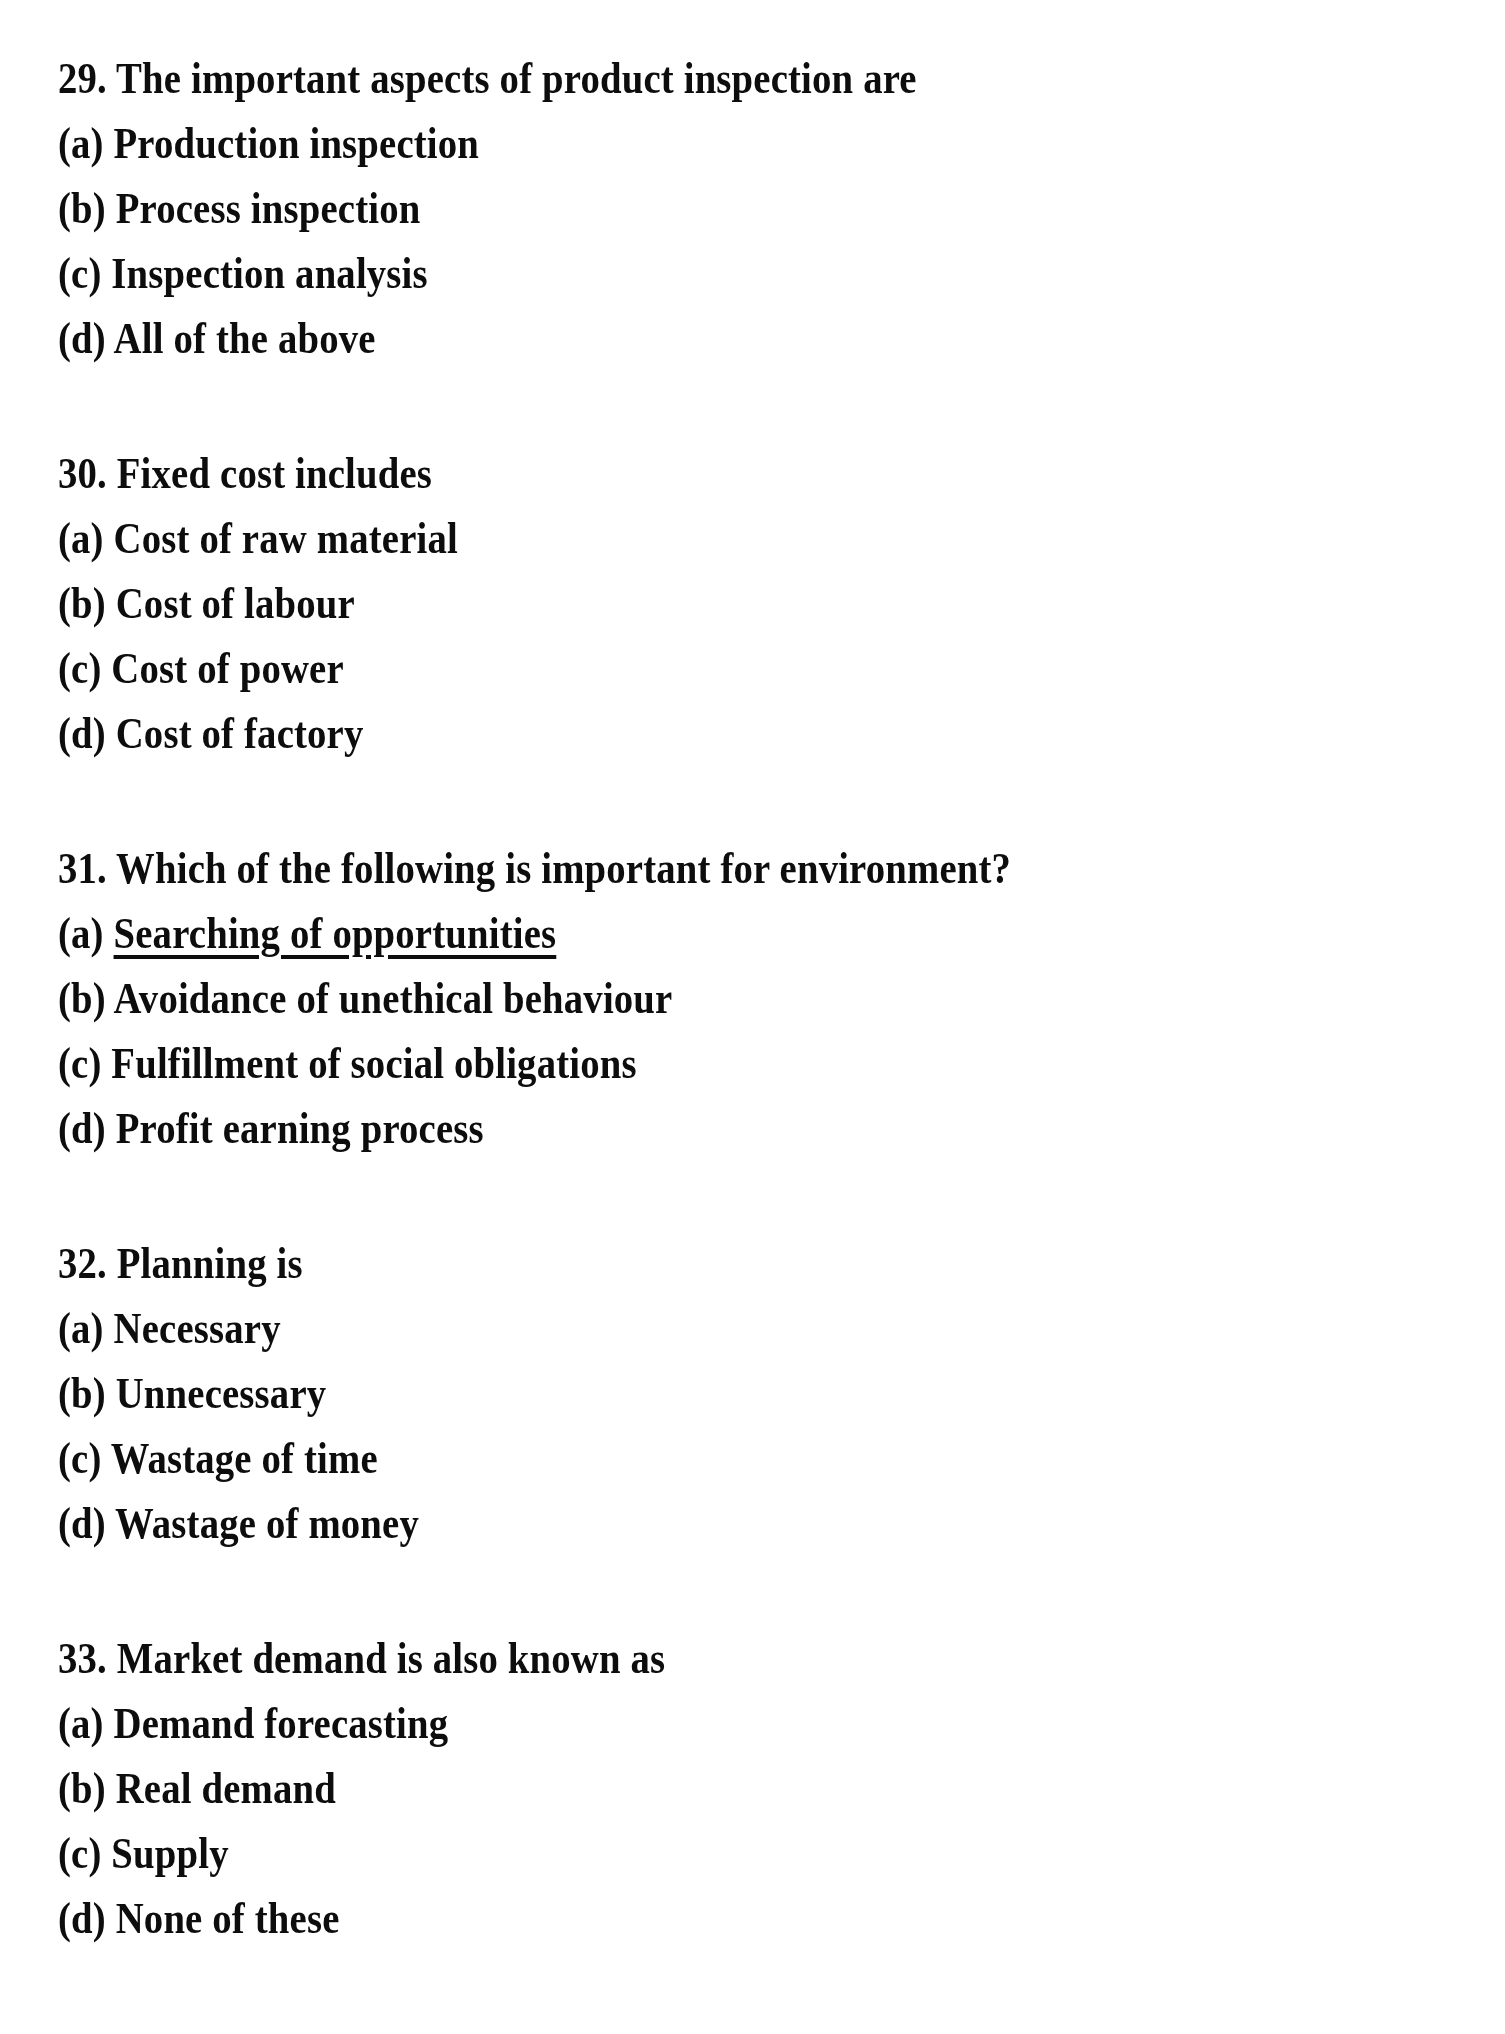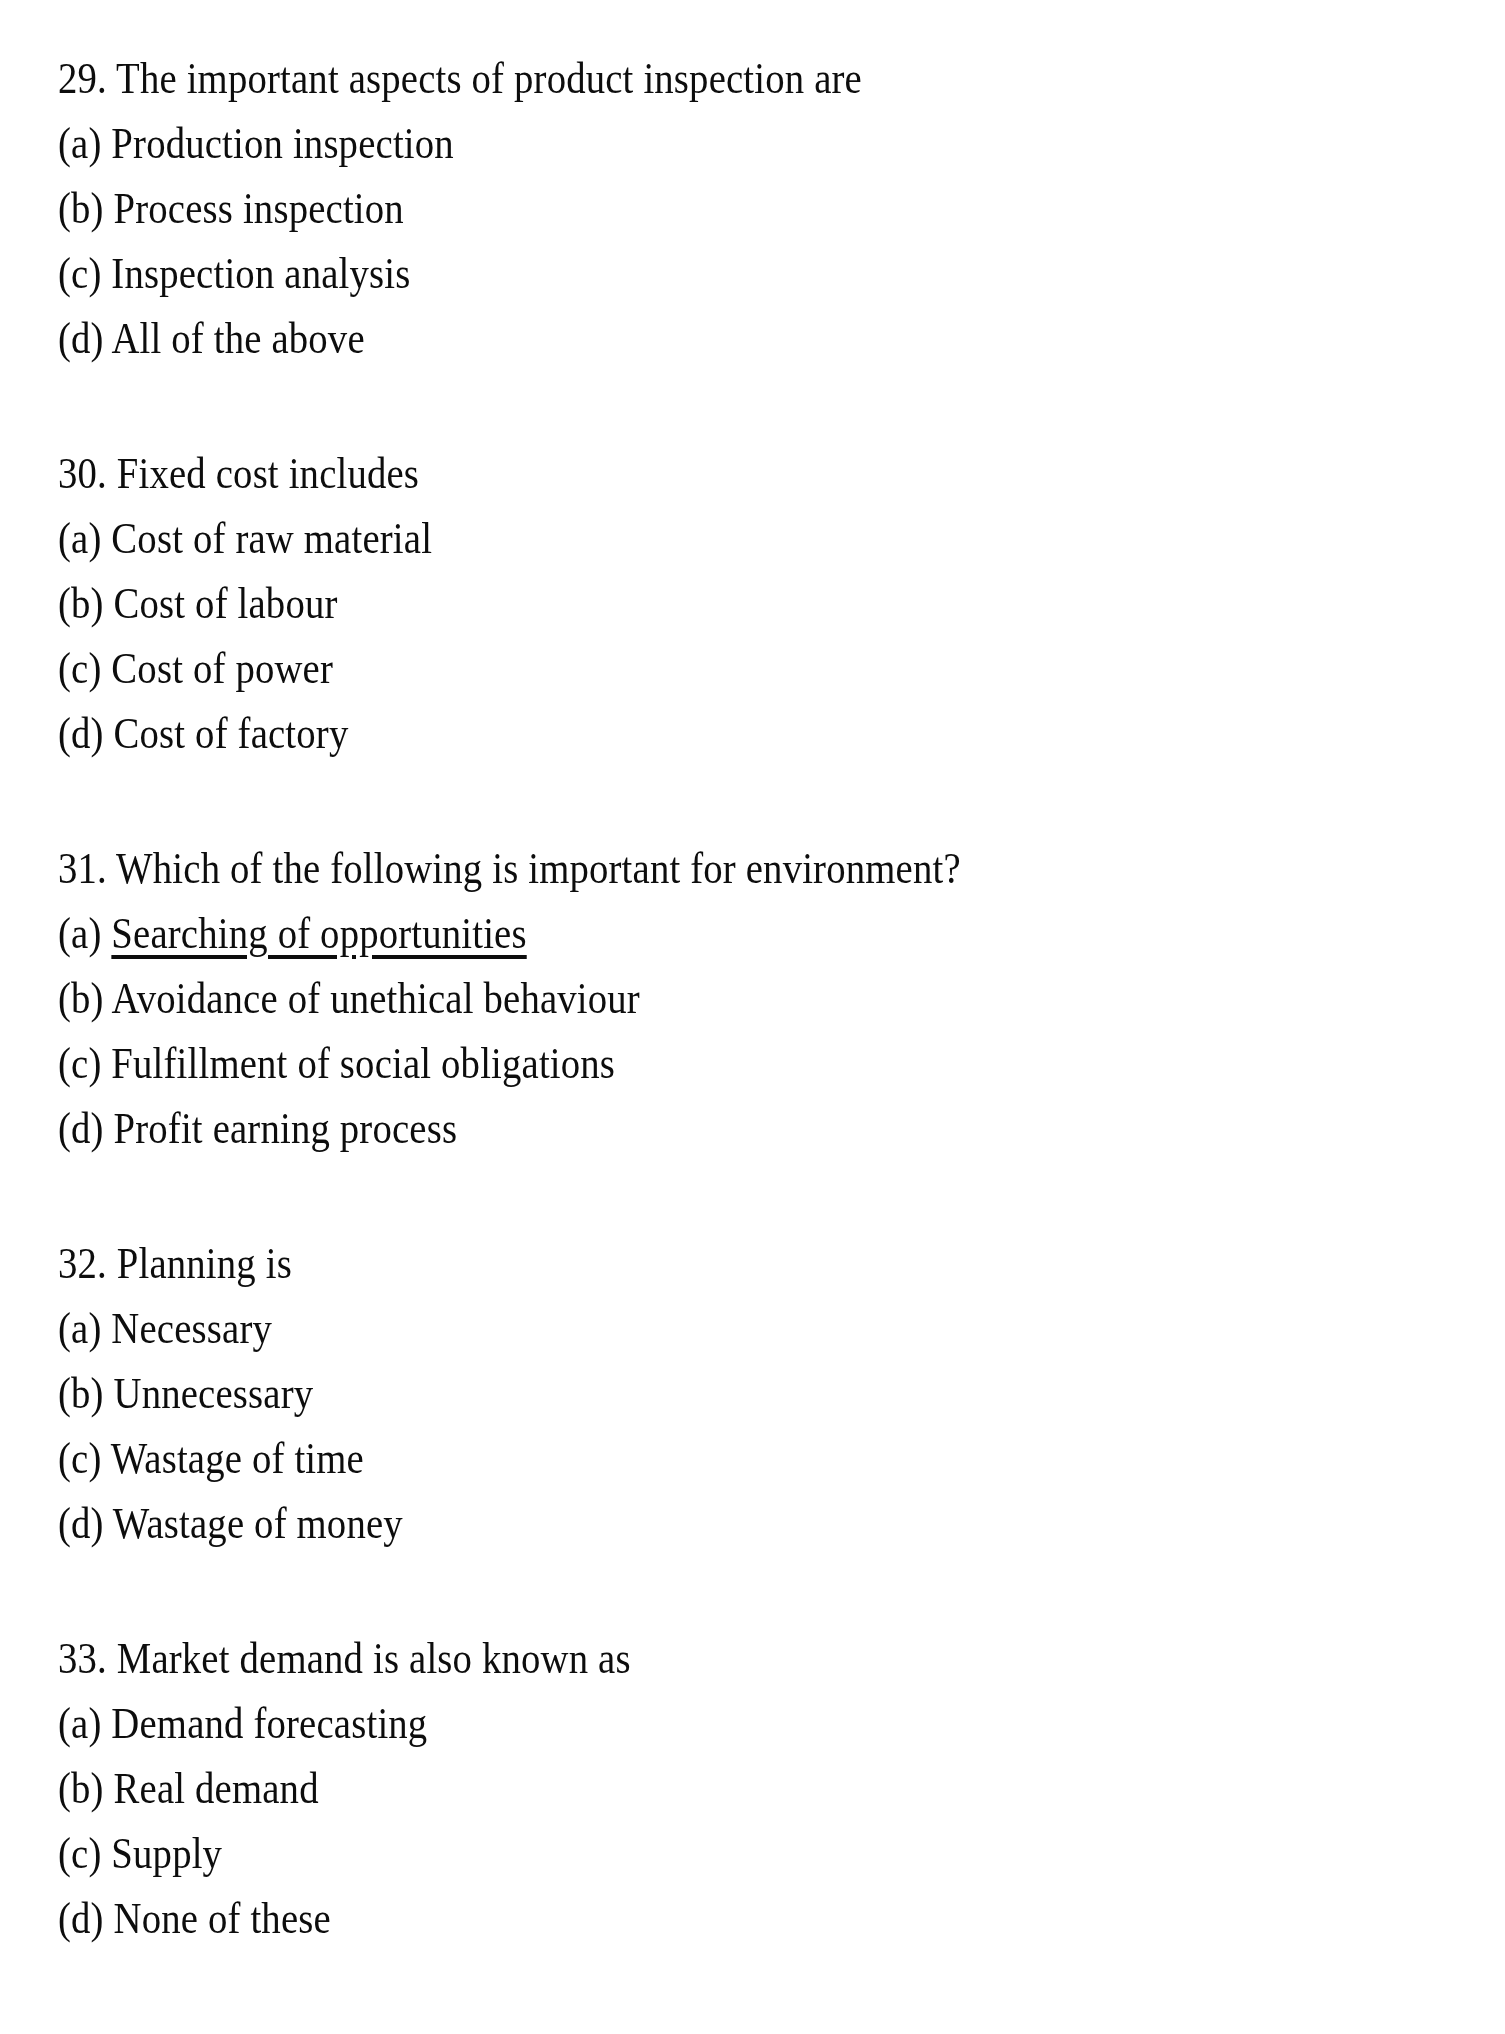--- a/index.html
+++ b/index.html
@@ -16,20 +16,21 @@
   }
   .page {
     box-sizing: border-box;
     width: 1505px;
     height: 2034px;
     padding: 46px 20px 0 58px;
     background: #ffffff;
   }
   .question-block {
     margin: 0 0 70px 0;
+    font-weight: bold;
   }
   .line {
     font-size: 44px;
     line-height: 65px;
     white-space: nowrap;
     transform: scaleX(0.88);
     transform-origin: 0 50%;
     letter-spacing: 0.2px;
   }
   .qnum::after {

